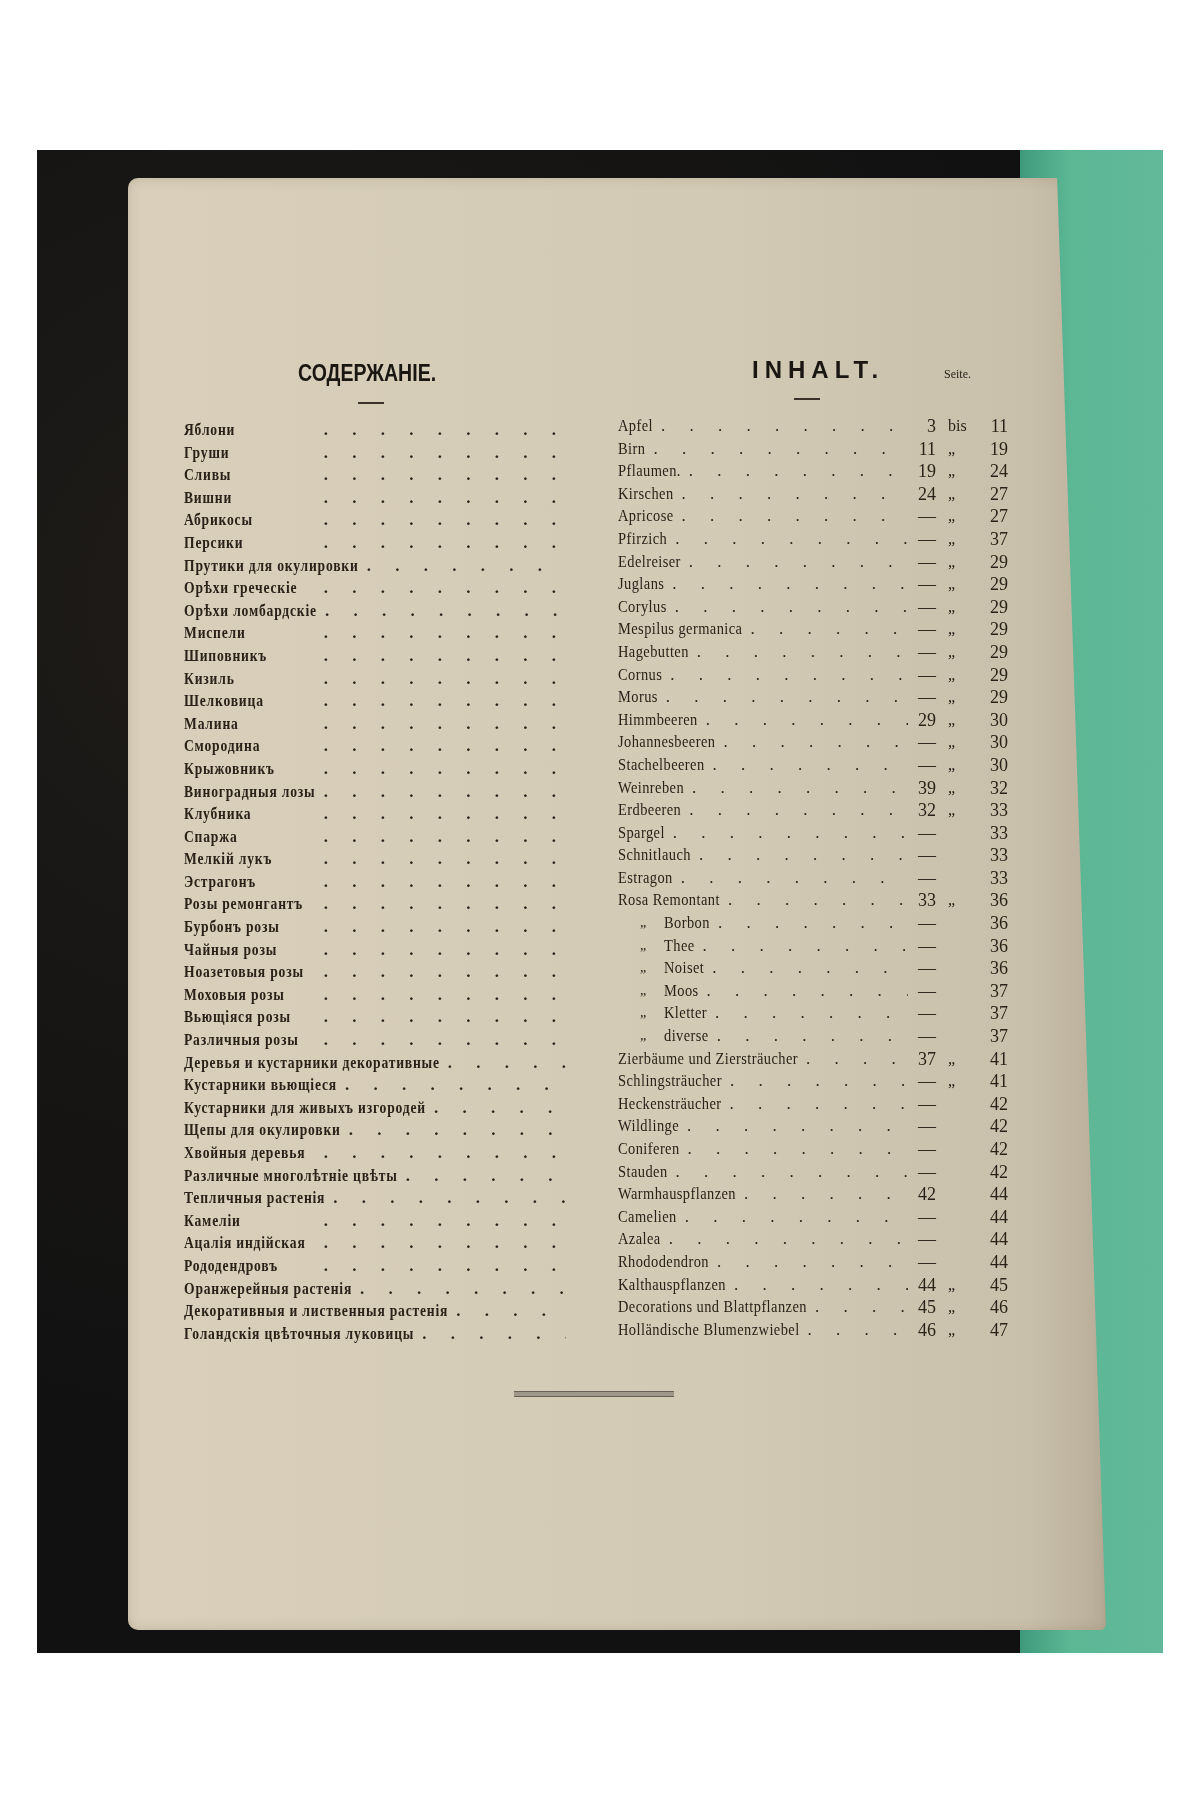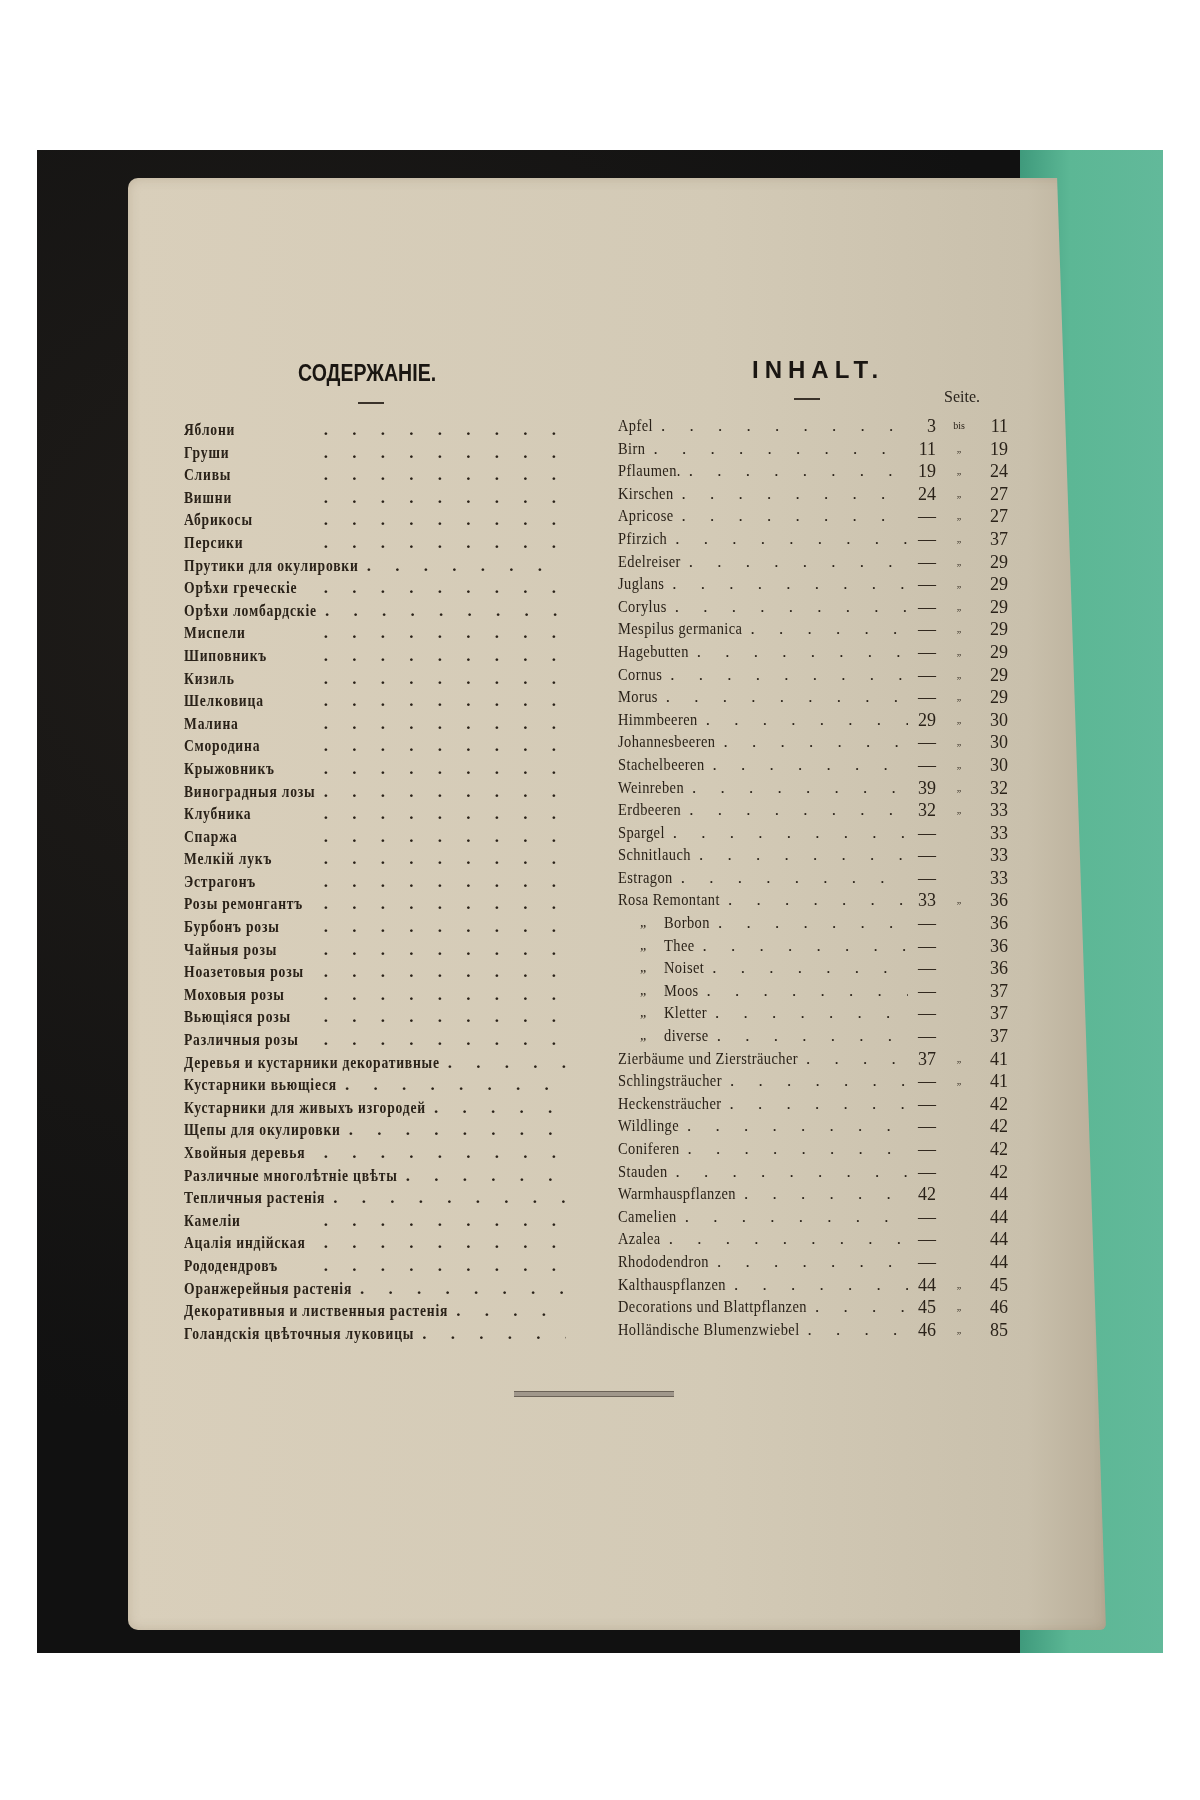--- a/index.html
+++ b/index.html
@@ -13,34 +13,34 @@
   .page { position:absolute; left:128px; top:178px; width:978px; height:1452px;
           background:linear-gradient(90deg,#d9cfbb 0%, #d3cab6 60%, #c9c0ac 92%, #b8ad98 100%);
           border-radius:10px 6px 6px 10px;
           clip-path: polygon(0 0, 95% 0, 100% 100%, 0 100%);
           box-shadow: inset 0 0 12px rgba(120,100,70,0.25); }
   .heading { position:absolute; font-family:"Liberation Sans", sans-serif; font-weight:bold;
              color:#1a1612; font-size:23px; transform:scaleX(0.85); transform-origin:left top; }
   .heading.ru { left:298px; top:360px; }
   .heading.de { left:752px; top:356px; letter-spacing:6px; transform:none; font-size:24px; }
   .rule-small { position:absolute; height:2px; width:26px; background:#3a322a; }
-  .seite { position:absolute; left:944px; top:388px; font-size:16px; color:#2a241d; }
+  .seite { position:absolute; left:944px; top:367px; font-size:12px; color:#2a241d; }
   .col { position:absolute; color:#2a2219; }
   .row { height:22.6px; line-height:22.6px; font-size:17px; white-space:nowrap; position:relative; }
   .ru-col { left:184px; top:419px; width:382px; }
   .ru-col .row { font-weight:bold; transform-origin:left; }
   .ru-col .label { display:inline-block; transform:scaleX(0.8); transform-origin:left center; letter-spacing:1px; }
   .dots { position:absolute; right:0; top:0; color:#2a2219; letter-spacing:10px; }
   .de-col { left:618px; top:415px; width:390px; }
   .de-col .label { position:absolute; left:0; display:inline-block; transform:scaleX(0.85); transform-origin:left center; letter-spacing:0.5px; }
   .de-col .label.indent { left:46px; }
   .de-col .ditto-mark { position:absolute; left:22px; font-size:14px; }
   .de-col .leader { position:absolute; left:0; right:100px; text-align:right; letter-spacing:10px; }
   .de-col .from { position:absolute; left:278px; width:40px; text-align:right; font-size:18px; }
-  .de-col .sep { position:absolute; left:330px; width:22px; text-align:center; font-size:10px; }
+  .de-col .sep { position:absolute; left:330px; width:22px; font-size:16px; }
   .de-col .to { position:absolute; left:356px; width:34px; text-align:right; font-size:18px; }
   .bottom-rule { position:absolute; left:514px; top:1391px; width:160px; height:4px;
                  border-top:1px solid #6b6257; border-bottom:1px solid #6b6257; background:#a0978b; }
 </style>
 </head>
 <body>
 
 <div class="photo"></div>
 <div class="green"></div>
 <div class="page"></div>
@@ -379,17 +379,17 @@
       <span class="label" style="background: transparent;">Decorations und Blattpflanzen</span>
       <span class="from">45</span>
       <span class="sep">„</span>
       <span class="to">46</span>
     </div>
     <div class="row">
       <span class="leader" style="left: 189.595px; overflow: hidden;">. . . . . . . . . . . . . .</span>
       <span class="label" style="background: transparent;">Holländische Blumenzwiebel</span>
       <span class="from">46</span>
       <span class="sep">„</span>
-      <span class="to">85</span>
+      <span class="to">47</span>
     </div>
   </div>
 
 <div class="bottom-rule"></div>
 
 </body></html>

